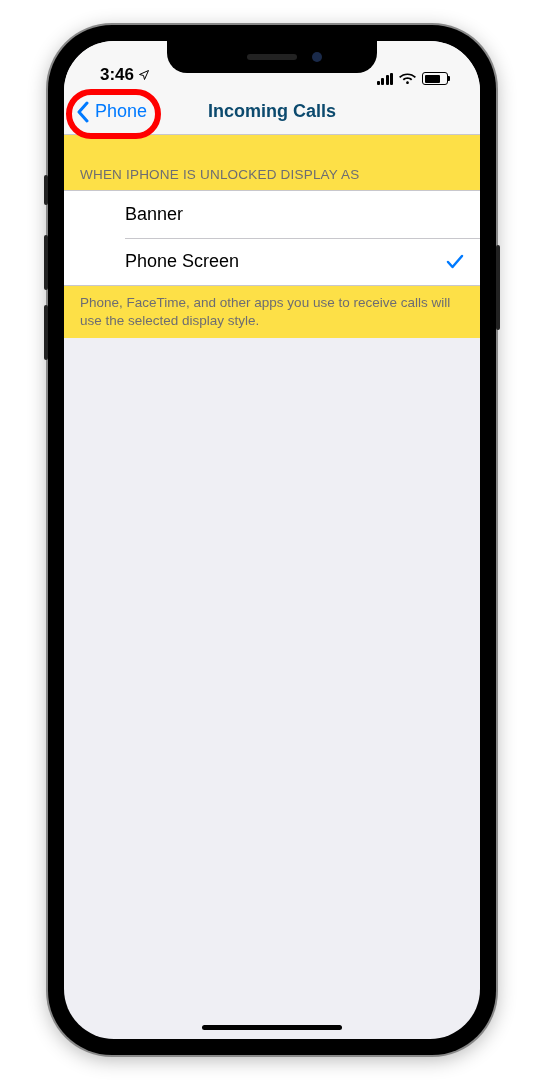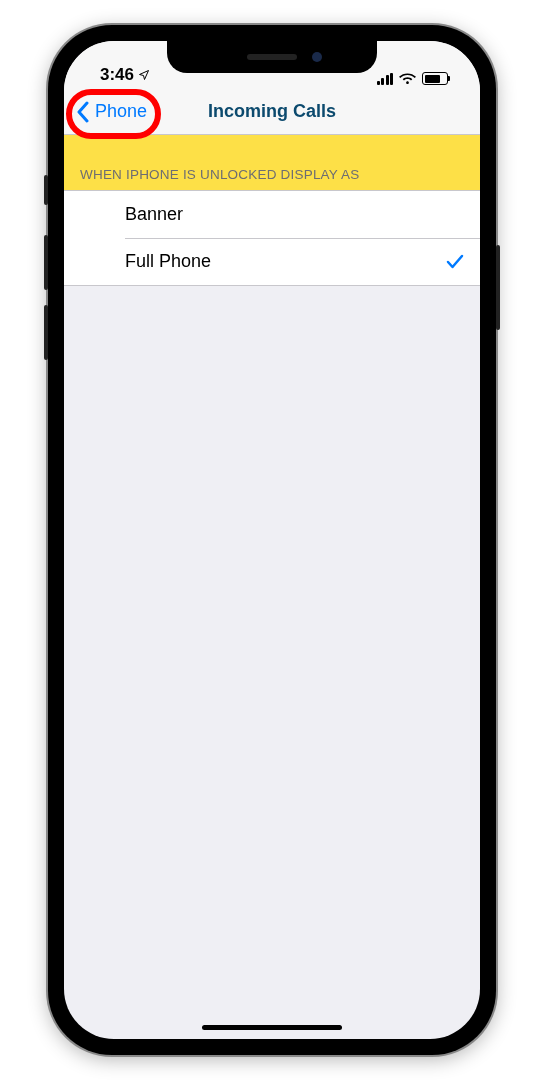--- a/index.html
+++ b/index.html
@@ -287,23 +287,24 @@
       <div class="nav-title">Incoming Calls</div>
     </div>
 
     <div class="content">
       <div class="section-header">WHEN IPHONE IS UNLOCKED DISPLAY AS</div>
       <div class="list">
         <div class="list-item">
           <span>Banner</span>
         </div>
         <div class="list-item">
-          <span>Full Phone</span>
+          <span>Phone Screen</span>
           <svg class="checkmark" viewBox="0 0 18 16">
             <path d="M2 8 L6.5 13 L16 2" fill="none" stroke="#007aff" stroke-width="2.5" stroke-linecap="round" stroke-linejoin="round"></path>
           </svg>
         </div>
       </div>
+      <div class="section-footer">Phone, FaceTime, and other apps you use to receive calls will use the selected display style.</div>
     </div>
 
     <div class="home-indicator"></div>
   </div>
 </div>
 
 </body></html>

